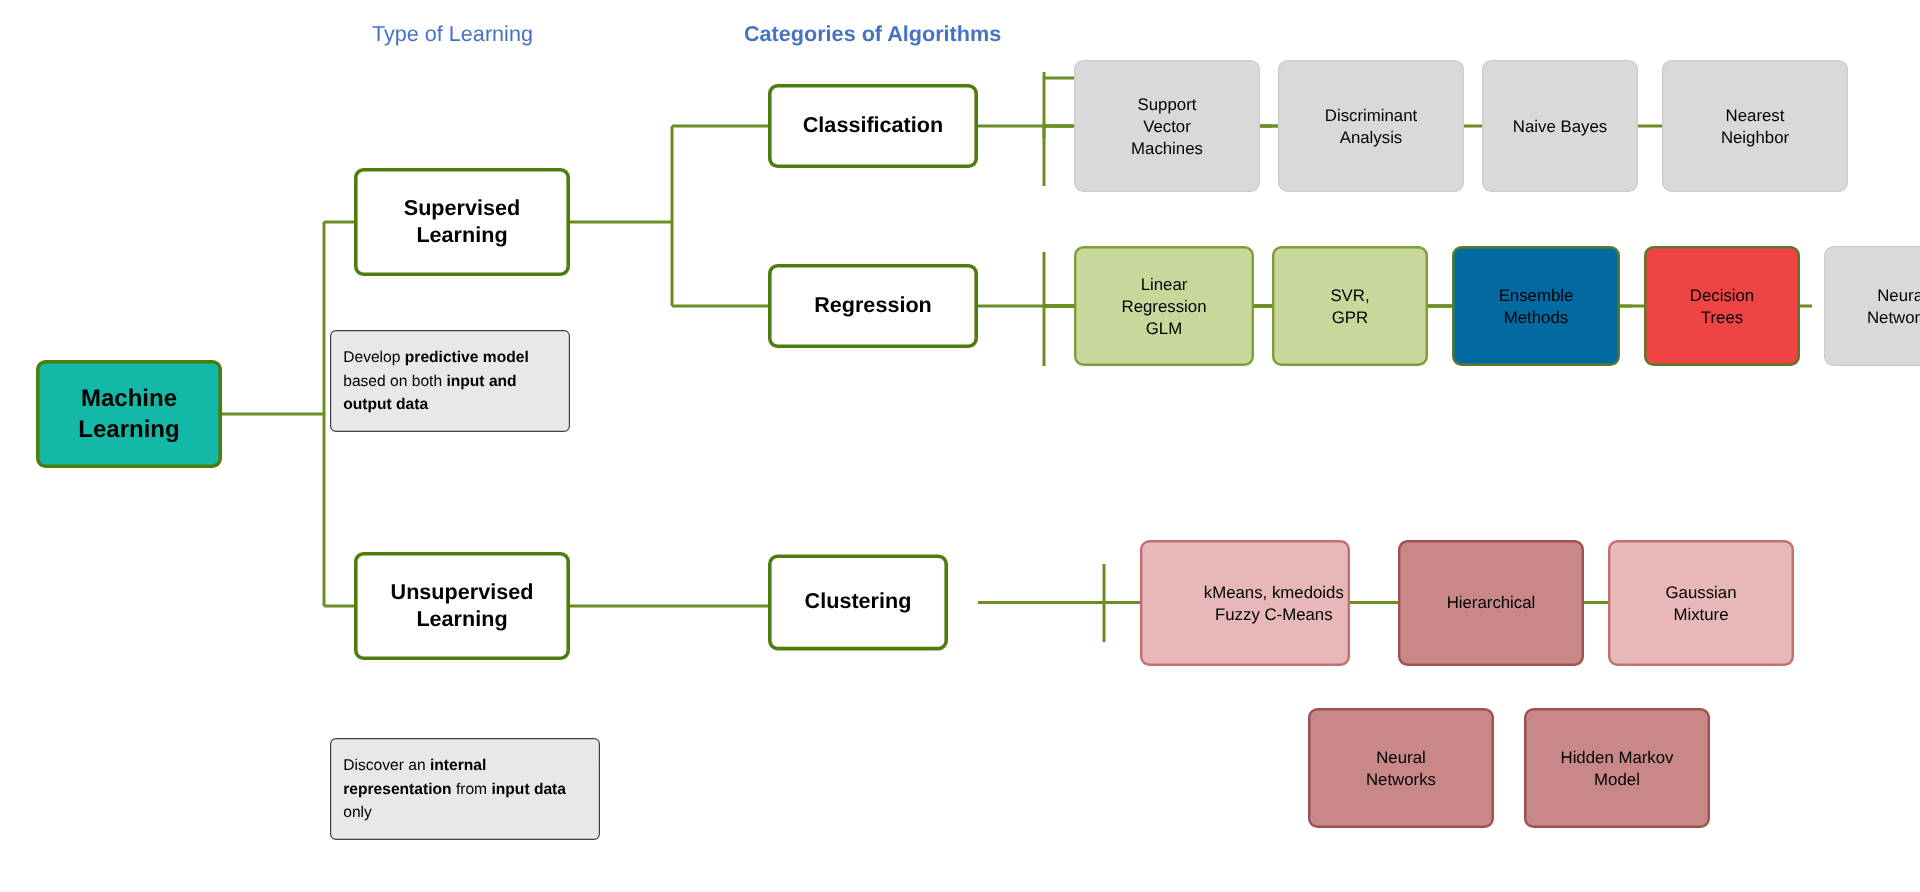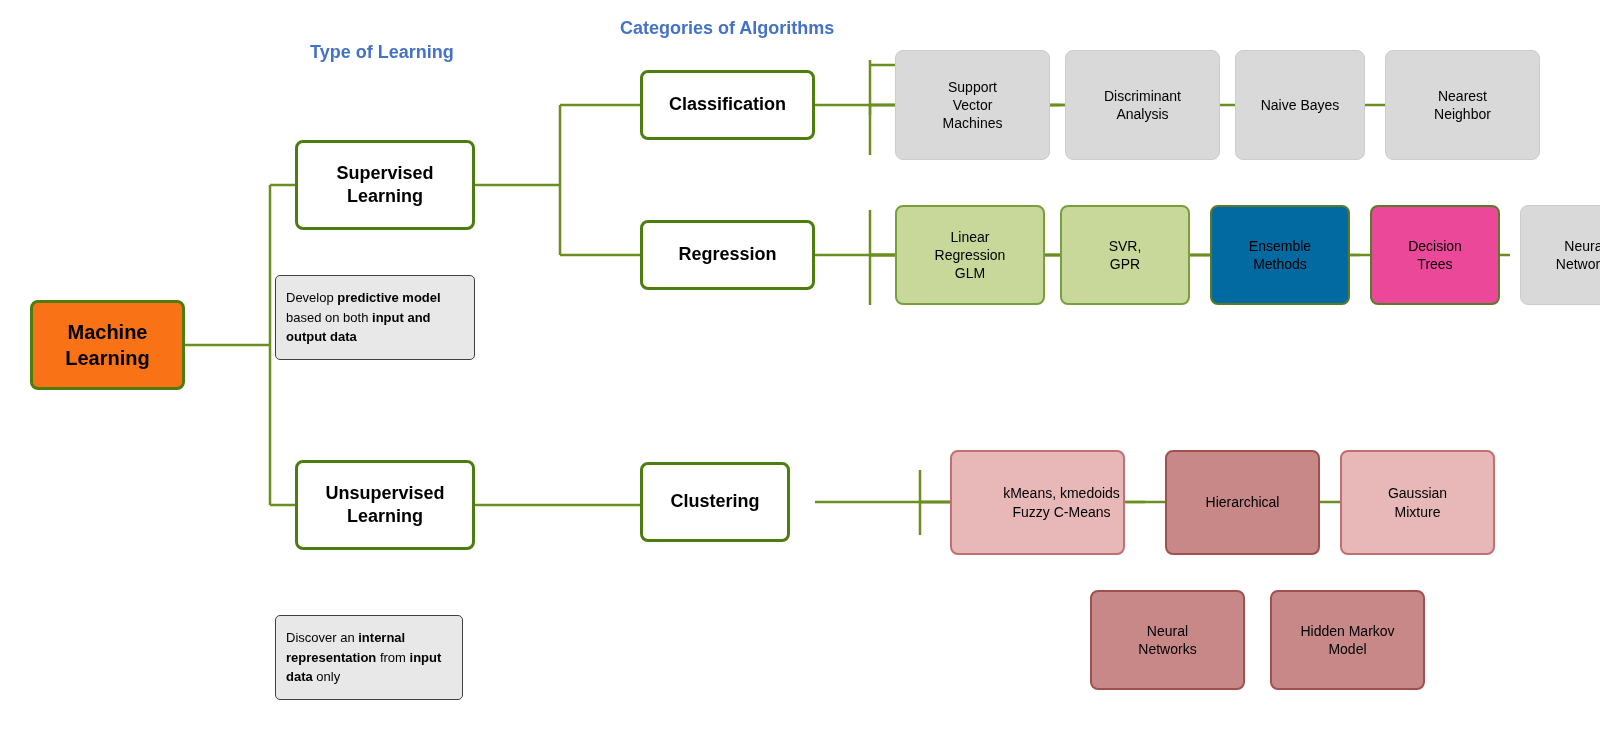--- a/index.html
+++ b/index.html
@@ -19,22 +19,21 @@
       height: 743px;
     }
 
     
     .header-type {
       position: absolute;
       top: 18px;
       left: 310px;
       color: #4472C4;
       font-size: 18px;
-      font-weight: bold;
-      margin-top: 24px;
+      font-weight: normal;
     }
     .header-categories {
       position: absolute;
       top: 18px;
       left: 620px;
       color: #4472C4;
       font-size: 18px;
       font-weight: bold;
     }
 
@@ -47,21 +46,21 @@
       text-align: center;
       border-radius: 8px;
       font-size: 15px;
       font-weight: bold;
       line-height: 1.3;
     }
 
     
     .box-ml {
       border: 3px solid #4d7c0f;
-      background: #f97316;
+      background: #14b8a6;
       color: #000;
       font-size: 20px;
       font-weight: bold;
       width: 155px;
       height: 90px;
       top: 300px;
       left: 30px;
     }
 
     
@@ -103,21 +102,21 @@
     }
 
     .box-desc-supervised {
       width: 200px;
       height: 85px;
       top: 275px;
       left: 275px;
     }
 
     .box-desc-unsupervised {
-      width: 188px;
+      width: 225px;
       height: 85px;
       top: 615px;
       left: 275px;
     }
 
     
     .box-classification {
       border: 3px solid #4d7c0f;
       background: #ffffff;
       color: #000;
@@ -318,21 +317,21 @@
 
   <div class="box box-algo-green" style="position:absolute; top:205px; left:895px; width:150px; height:100px; background:#c8d89a; border:2px solid #7a9e3b;">
     Linear<br>Regression<br>GLM
   </div>
   <div class="box box-algo-green" style="position:absolute; top:205px; left:1060px; width:130px; height:100px; background:#c8d89a; border:2px solid #7a9e3b;">
     SVR,<br>GPR
   </div>
   <div class="box box-algo-dkgreen" style="position:absolute; top:205px; left:1210px; width:140px; height:100px; background:#0369a1; border:2px solid #5a7a2b;">
     Ensemble<br>Methods
   </div>
-  <div class="box box-algo-dkgreen" style="position:absolute; top:205px; left:1370px; width:130px; height:100px; background:#ec4899; border:2px solid #5a7a2b;">
+  <div class="box box-algo-dkgreen" style="position:absolute; top:205px; left:1370px; width:130px; height:100px; background:#ef4444; border:2px solid #5a7a2b;">
     Decision<br>Trees
   </div>
   <div class="box box-algo-gray" style="position:absolute; top:205px; left:1520px; width:130px; height:100px; background:#d9d9d9; border:1px solid #ccc;">
     Neural<br>Networks
   </div>
 
   <div class="box box-algo-pink" style="position:absolute; top:450px; left:950px; width:175px; height:105px; background:#e8b8b8; border:2px solid #c07070;padding-left:48px;">
     kMeans, kmedoids<br>Fuzzy C-Means
   </div>
   <div class="box box-algo-darkpink" style="position:absolute; top:450px; left:1145px; width:155px; height:105px; background:#c88888; border:2px solid #a05050;margin-left:20px;">

